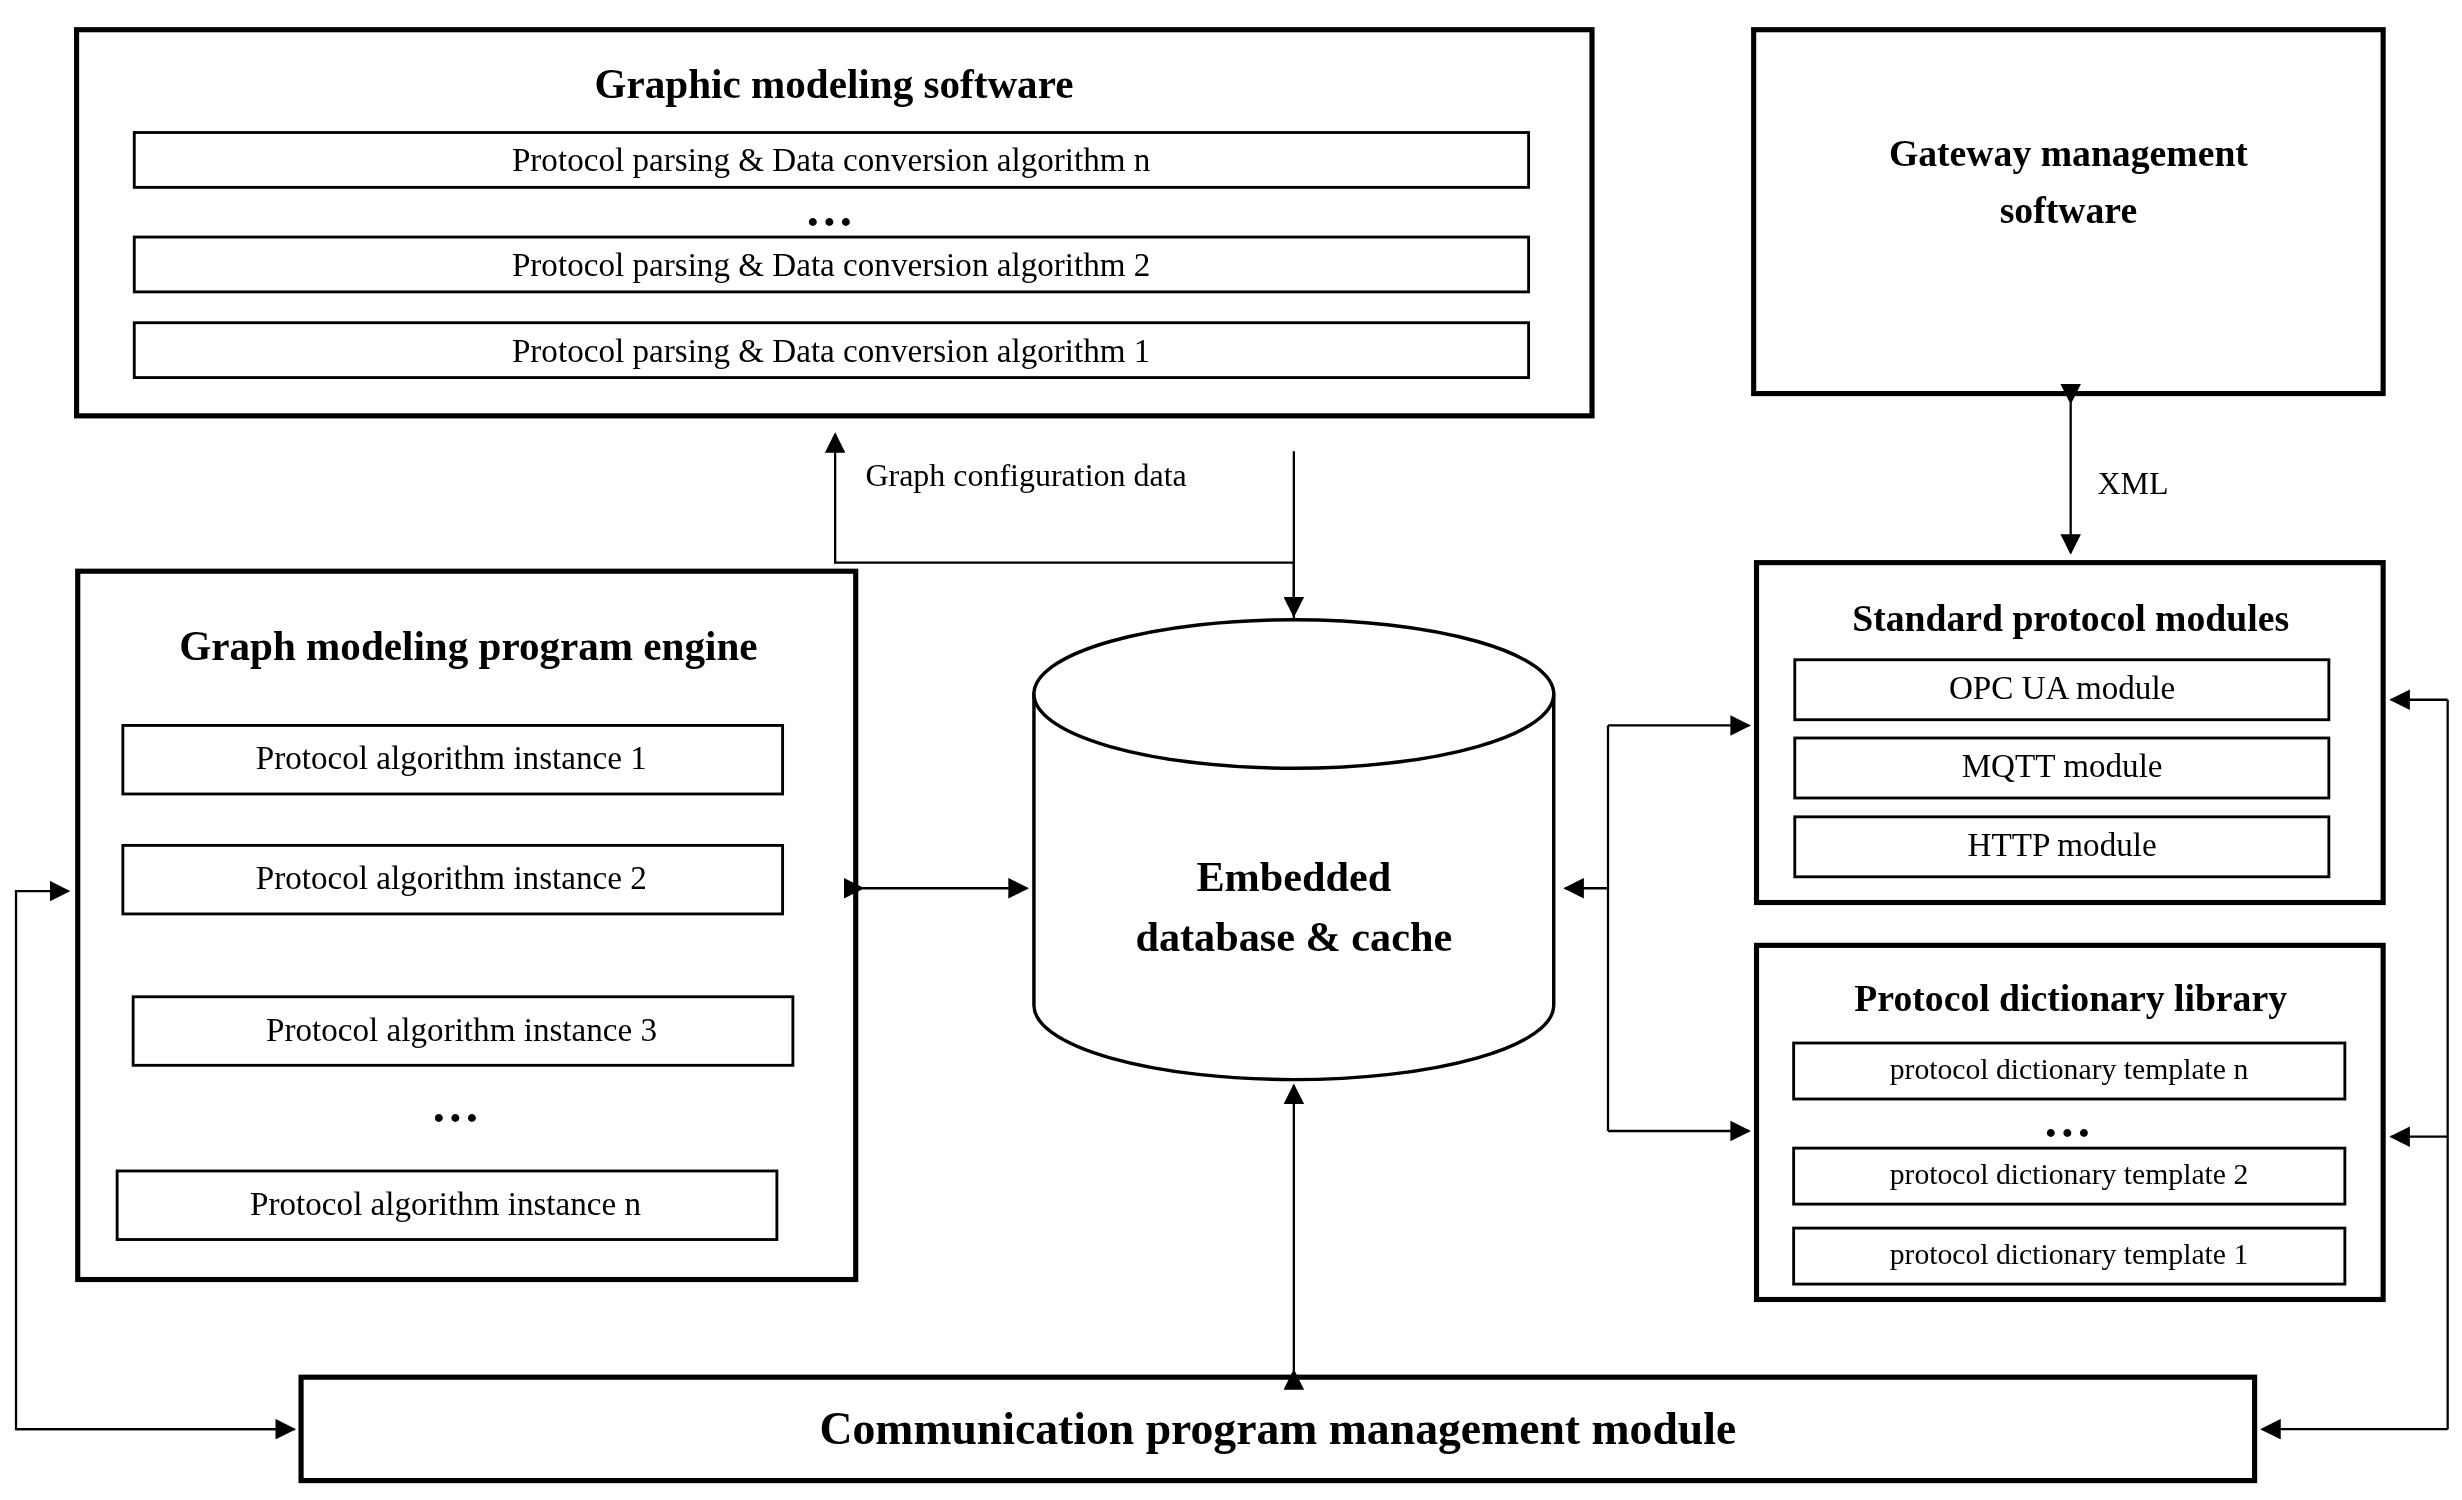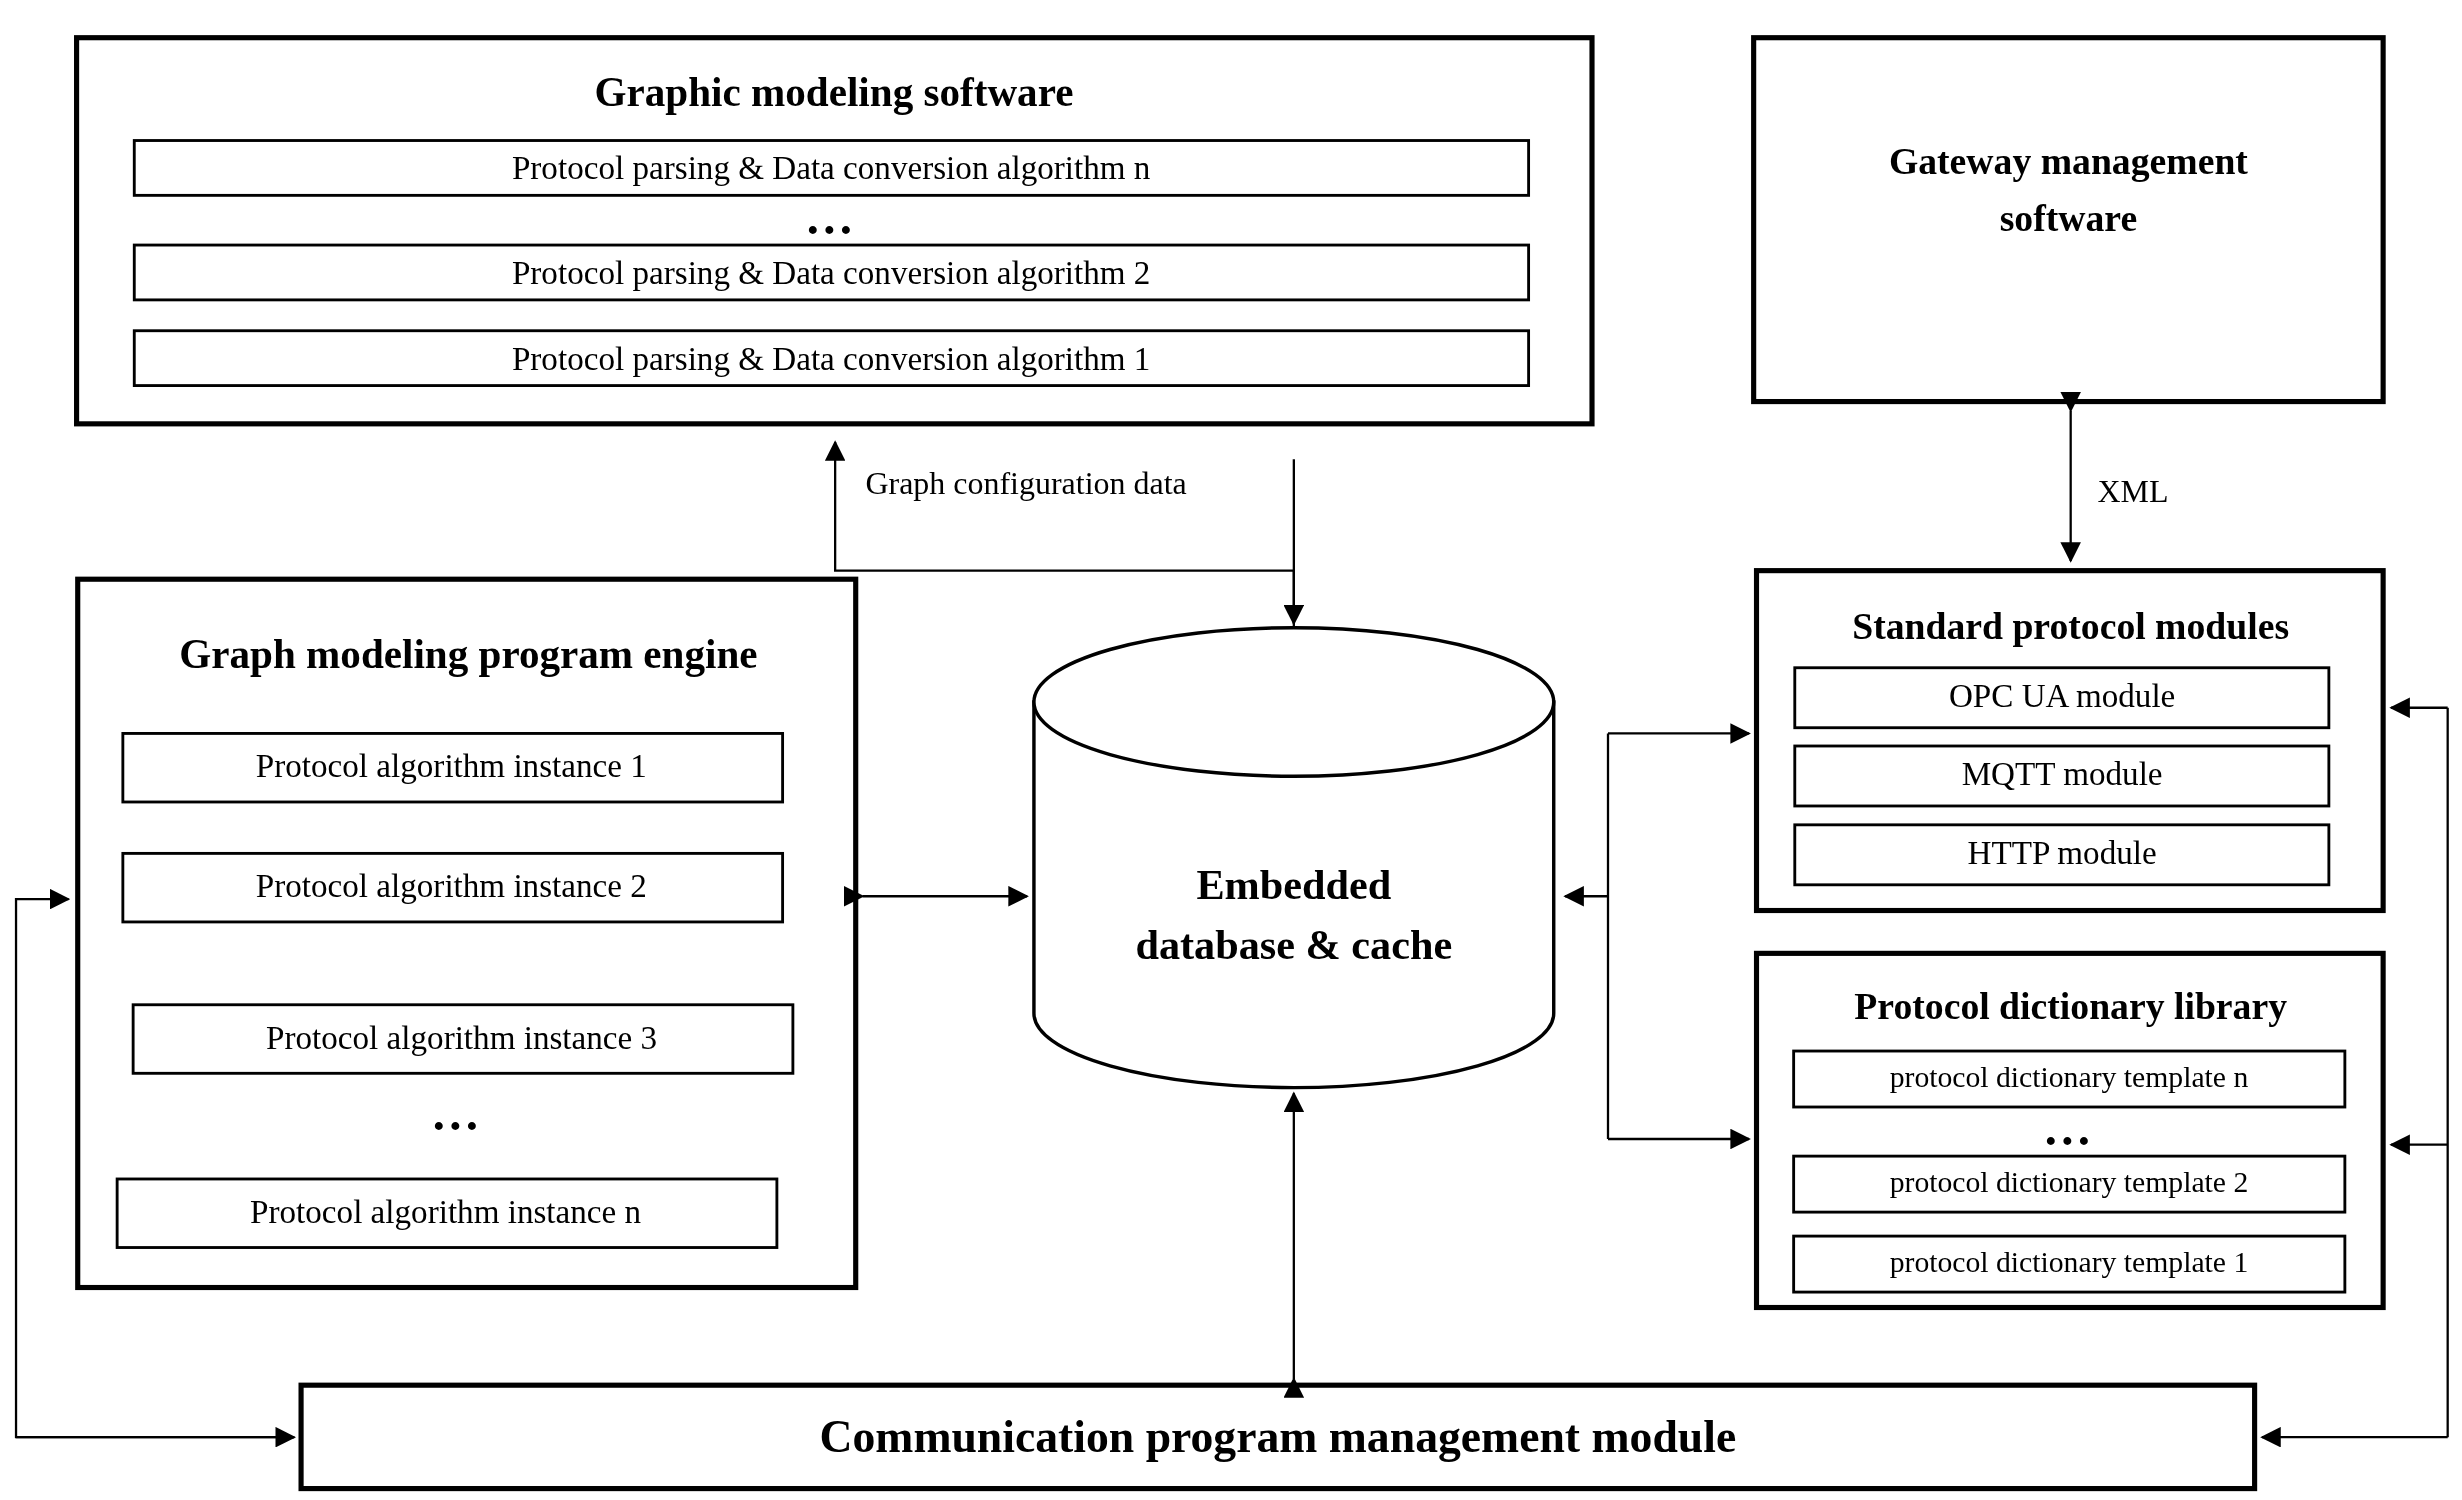--- a/index.html
+++ b/index.html
@@ -1,18 +1,18 @@
 <!DOCTYPE html>
 <html style="font-size:9.1px"><head>
 <meta charset="utf-8">
 <style>
   html,body{margin:0;padding:0;background:#ffffff;}
   body{width:2462px;height:1500px;overflow:hidden;
        font-family:"Liberation Serif","DejaVu Serif",serif;color:#000;}
-  #diagram{position:absolute;left:0;top:8px;width:2462px;height:1128px;text-decoration:underline;}
+  #diagram{position:absolute;left:0;top:0;width:2462px;height:1128px;text-decoration:underline;}
   svg{display:block;}
   .bx{fill:#ffffff;stroke:#000000;}
   .outer{stroke-width:9;}
   .inner{stroke-width:5;}
   .cyl{fill:#ffffff;stroke:#000000;stroke-width:6;}
   .thin{stroke:#000000;stroke-width:4;fill:none;}
   text{fill:#000000;}
   .t-head{font-weight:bold;font-size:72px;}
   .t-head-sm{font-weight:bold;font-size:66px;}
   .t-item{font-size:58px;}

